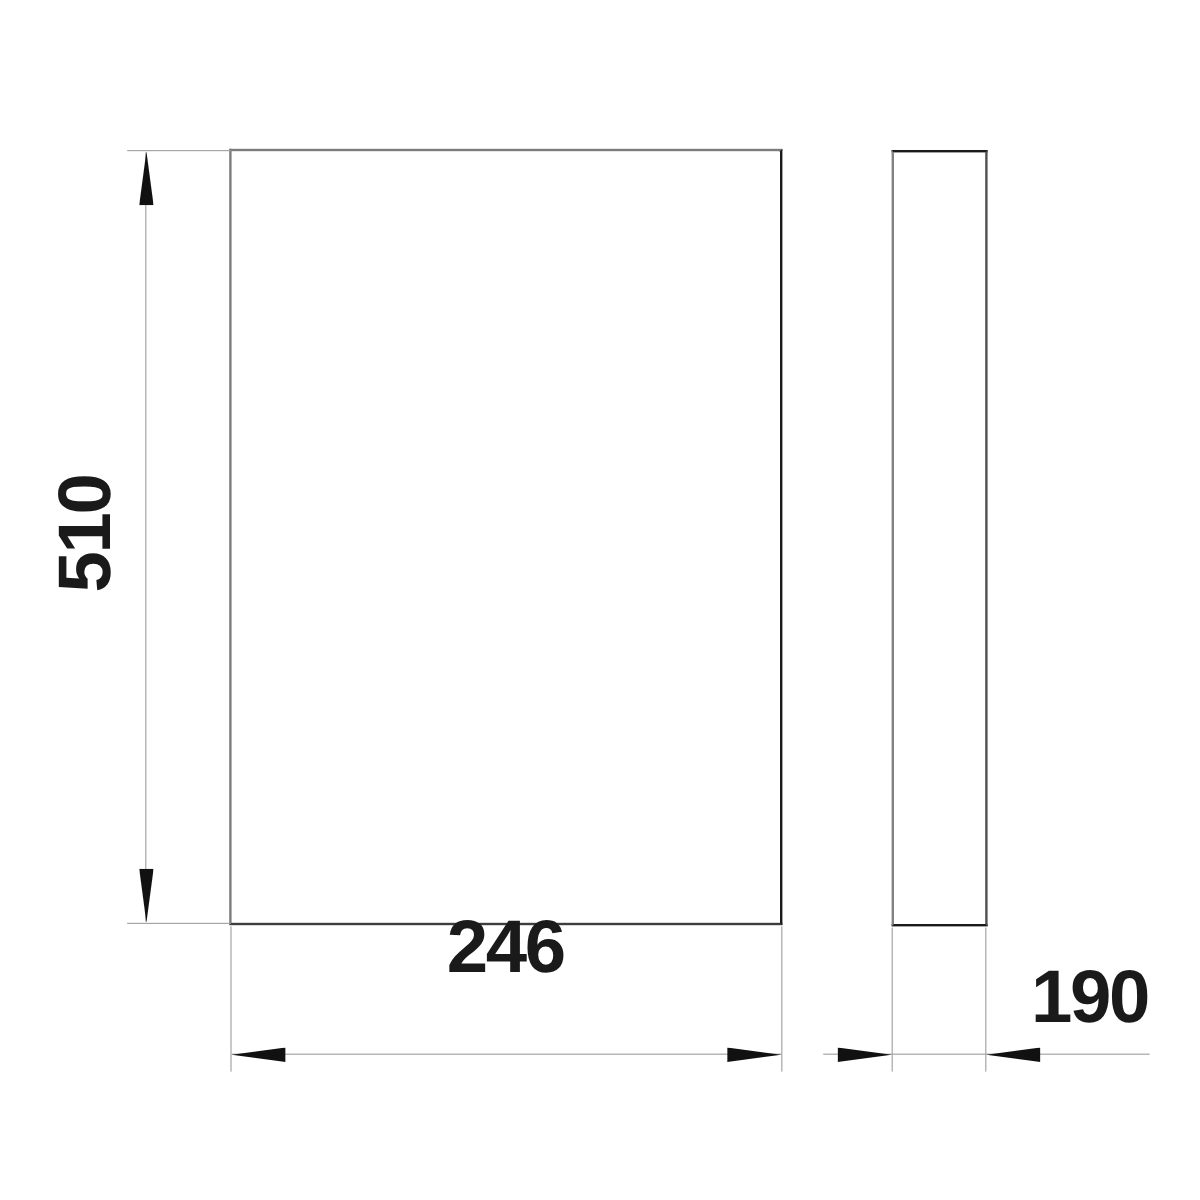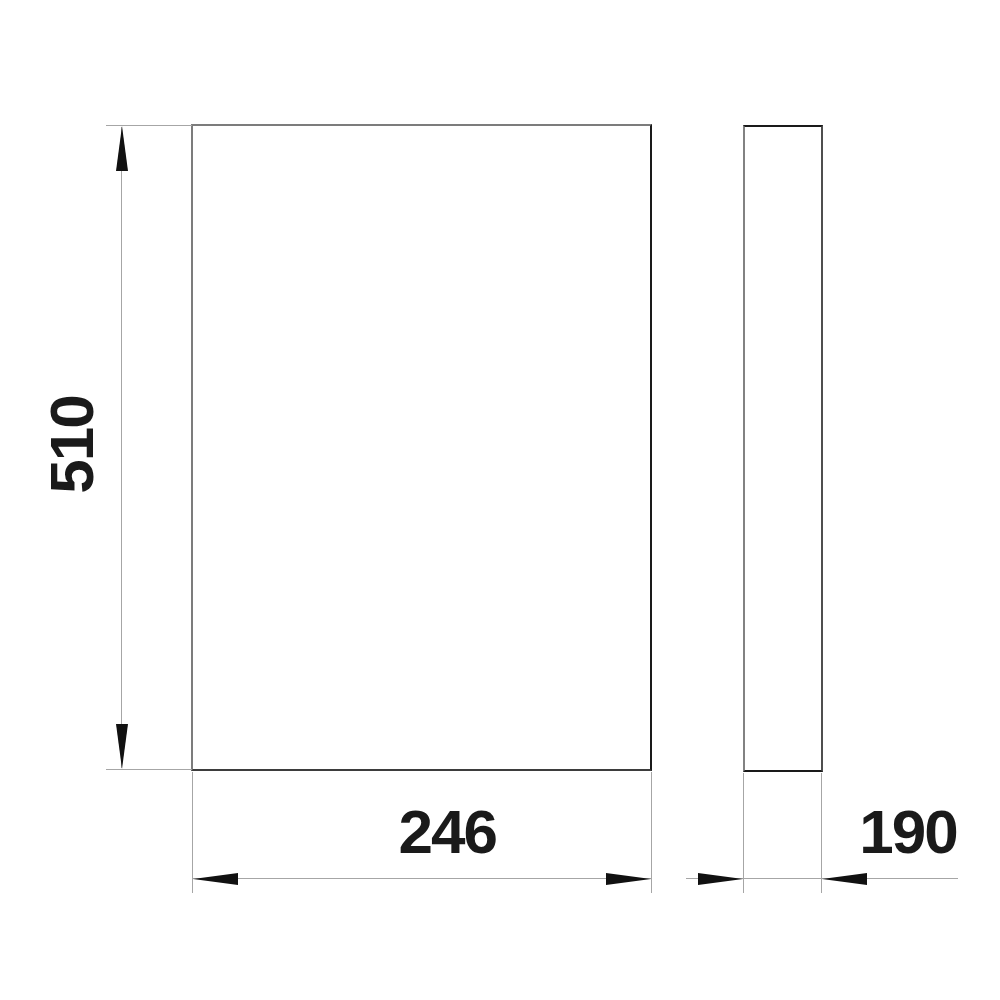--- a/index.html
+++ b/index.html
@@ -77,21 +77,21 @@
 
   <div class="thin-line" style="left:193px; top:878px; width:458px; height:1px;"></div>
 
   <svg class="arrow" style="left:193px; top:873px;" width="45" height="12" viewBox="0 0 45 12">
       <polygon points="0,6 45,0 45,12"></polygon>
     </svg>
   <svg class="arrow" style="left:606px; top:873px;" width="45" height="12" viewBox="0 0 45 12">
       <polygon points="45,6 0,0 0,12"></polygon>
     </svg>
 
-  <div class="dim-label" style="left:346px; top:801px;text-align:right;">246</div>
+  <div class="dim-label" style="left:346px; top:759px;">246</div>
 
   <div class="thin-line" style="left:743px; top:773px; width:1px; height:120px;"></div>
   <div class="thin-line" style="left:821px; top:773px; width:1px; height:120px;"></div>
 
   <div class="thin-line" style="left:686px; top:878px; width:272px; height:1px;"></div>
 
   <svg class="arrow" style="left:698px; top:873px;" width="45" height="12" viewBox="0 0 45 12">
       <polygon points="45,6 0,0 0,12"></polygon>
     </svg>
   <svg class="arrow" style="left:822px; top:873px;" width="45" height="12" viewBox="0 0 45 12">

